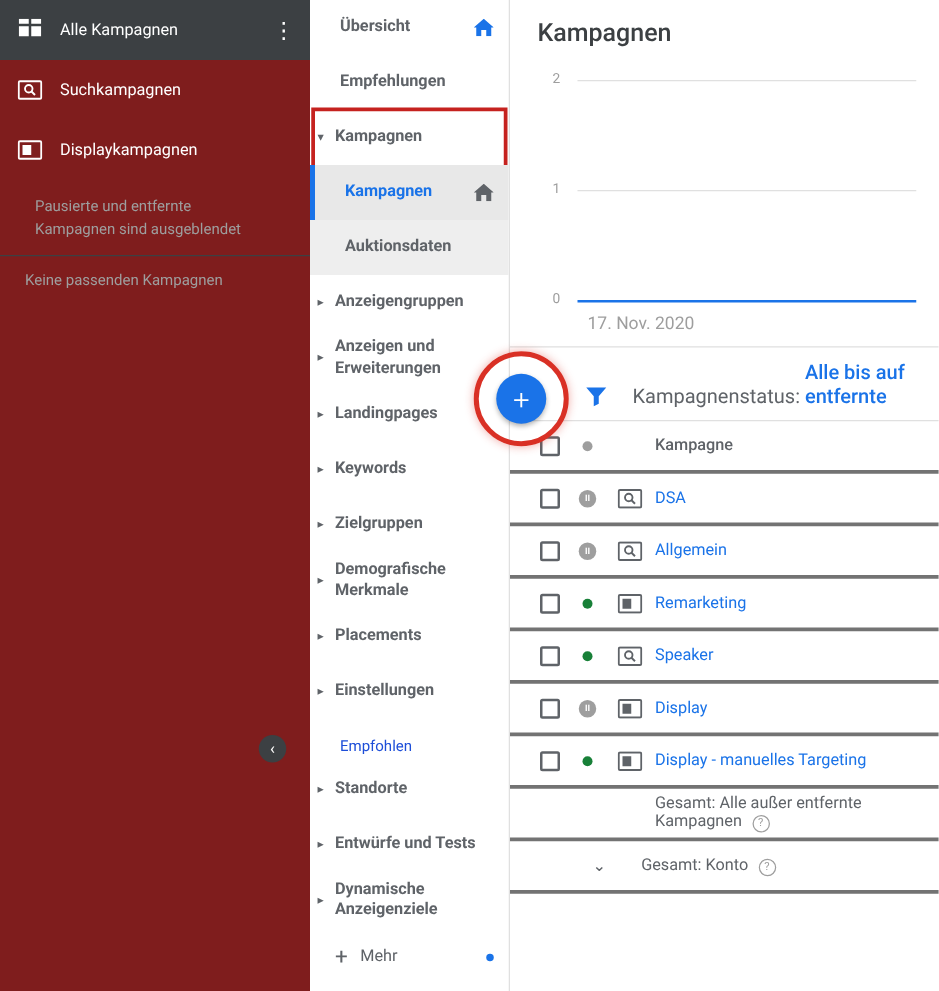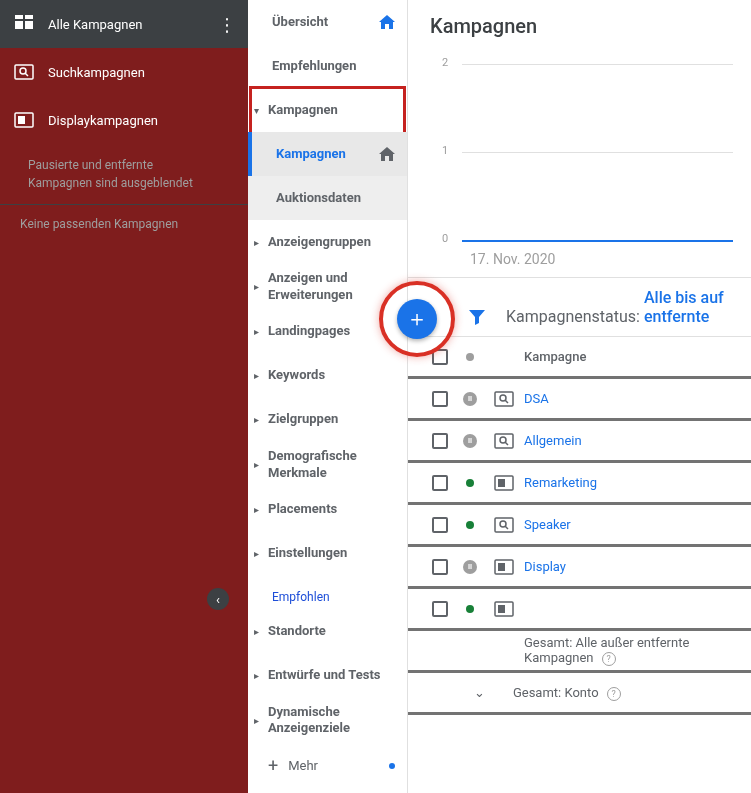--- a/index.html
+++ b/index.html
@@ -313,20 +313,21 @@
           </div>
           <div class="td-st">
             <div class="dot g"></div>
           </div>
           <div class="td-ty">
             <svg width="20" height="16" viewBox="0 0 20 16" fill="none" stroke="#5f6368" stroke-width="1.5">
               <rect x="1" y="1" width="18" height="14" rx="1"></rect>
               <rect x="4" y="4" width="7" height="8" fill="#5f6368" stroke="none"></rect>
             </svg>
           </div>
+          <div class="td-nm">Display - manuelles Targeting</div>
         </div>
       </div>
     <div class="tr">
       <div class="sum"><span>Gesamt: Alle außer entfernte Kampagnen</span><span class="help-ic">?</span></div>
     </div>
     <div class="tr">
       <span class="chev">⌄</span>
       <div style="margin-left:28px;color:#5f6368"><span>Gesamt: Konto</span><span class="help-ic">?</span></div>
     </div>
   </div>

